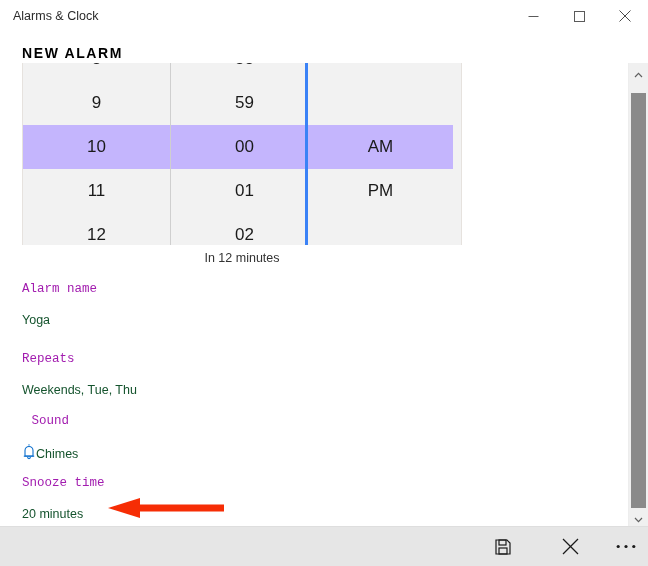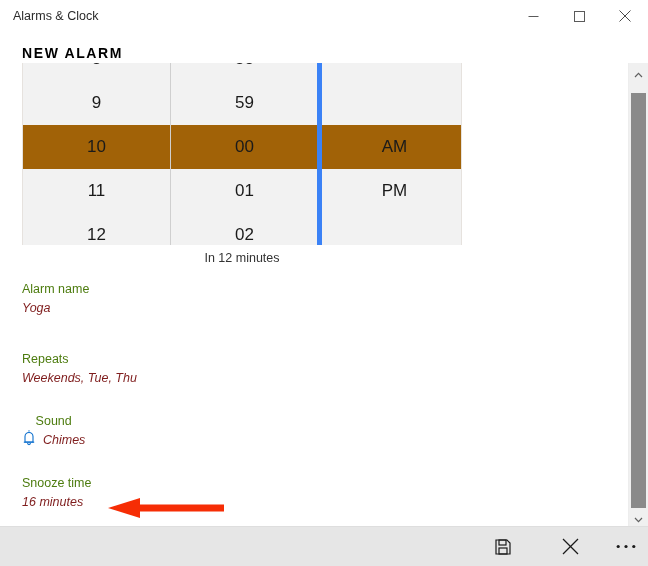--- a/index.html
+++ b/index.html
@@ -83,21 +83,21 @@
     box-sizing: border-box;
   }
   .picker-col {
     position: absolute;
     top: 0;
     height: 182px;
     overflow: hidden;
   }
   .col-hour   { left: 0px;   width: 147px; }
   .col-minute { left: 147px; width: 147px; border-left: 1px solid #cfcfcf; }
-  .col-ampm   { left: 294px; width: 145px; border-left: 5px solid #3b82f6; }
+  .col-ampm   { left: 282px; width: 145px; border-left: 3px solid #3b82f6; }
 
   .picker-cell {
     height: 44px;
     line-height: 44px;
     text-align: center;
     font-size: 17px;
     color: #1a1a1a;
   }
   .picker-cell.partial-top {
     height: 18px;
@@ -105,21 +105,21 @@
     overflow: hidden;
     position: relative;
   }
   .picker-cell.partial-top span {
     position: absolute;
     left: 0; right: 0;
     top: -26px;
     line-height: 44px;
   }
   .picker-cell.selected {
-    background: #a16207;
+    background: #c4b5fd;
   }
   .picker-cell.partial-bottom {
     height: 32px;
     line-height: 44px;
     overflow: hidden;
     text-align: center;
   }
 
   .picker-caption {
     position: absolute;
@@ -128,36 +128,35 @@
     text-align: center;
     font-size: 12.5px;
     color: #333333;
     line-height: 18px;
   }
 
   
   .field { position: absolute; left: 22px; }
   .field-label {
     font-size: 12.5px;
-    color: #4d7c0f;
+    color: #a21caf;
     line-height: 17px;
+    font-family: Liberation Mono, monospace;
   }
   .field-value {
     font-size: 12.5px;
-    color: #7f1d1d;
+    color: #14532d;
     line-height: 17px;
-    margin-top: 0;
+    margin-top: 14px;
     display: inline-block;
     cursor: default;
-    font-style: italic;
   }
   .field-value.with-icon {
     display: flex;
     align-items: center;
-    gap: 7px;
   }
   .bell-icon { display: block; }
 
   .f-name   { top: 218px; }
   .f-repeat { top: 288px; }
   .f-sound  { top: 350px; text-align: center; }
   .f-snooze { top: 412px; }
 
   
   .annotation-arrow {
@@ -313,21 +312,21 @@
           <line x1="1.8" y1="12.2" x2="12.2" y2="12.2" stroke="#0b6ecd" stroke-width="1.1"></line>
           <path d="M5.6 13.1 C5.6 14.0 6.2 14.6 7 14.6 C7.8 14.6 8.4 14.0 8.4 13.1" fill="none" stroke="#0b6ecd" stroke-width="1.1"></path>
         </svg>
       </span>
       <span>Chimes</span>
     </div>
   </div>
 
   <div class="field f-snooze">
     <div class="field-label">Snooze time</div>
-    <div class="field-value">16 minutes</div>
+    <div class="field-value">20 minutes</div>
   </div>
 
   <div class="annotation-arrow">
     <svg width="116" height="22" viewBox="0 0 116 22">
       <rect x="28" y="7.5" width="88" height="7" fill="#f62d05"></rect>
       <polygon points="0,11 32,1 32,21" fill="#f62d05"></polygon>
     </svg>
   </div>
 
 </div>

